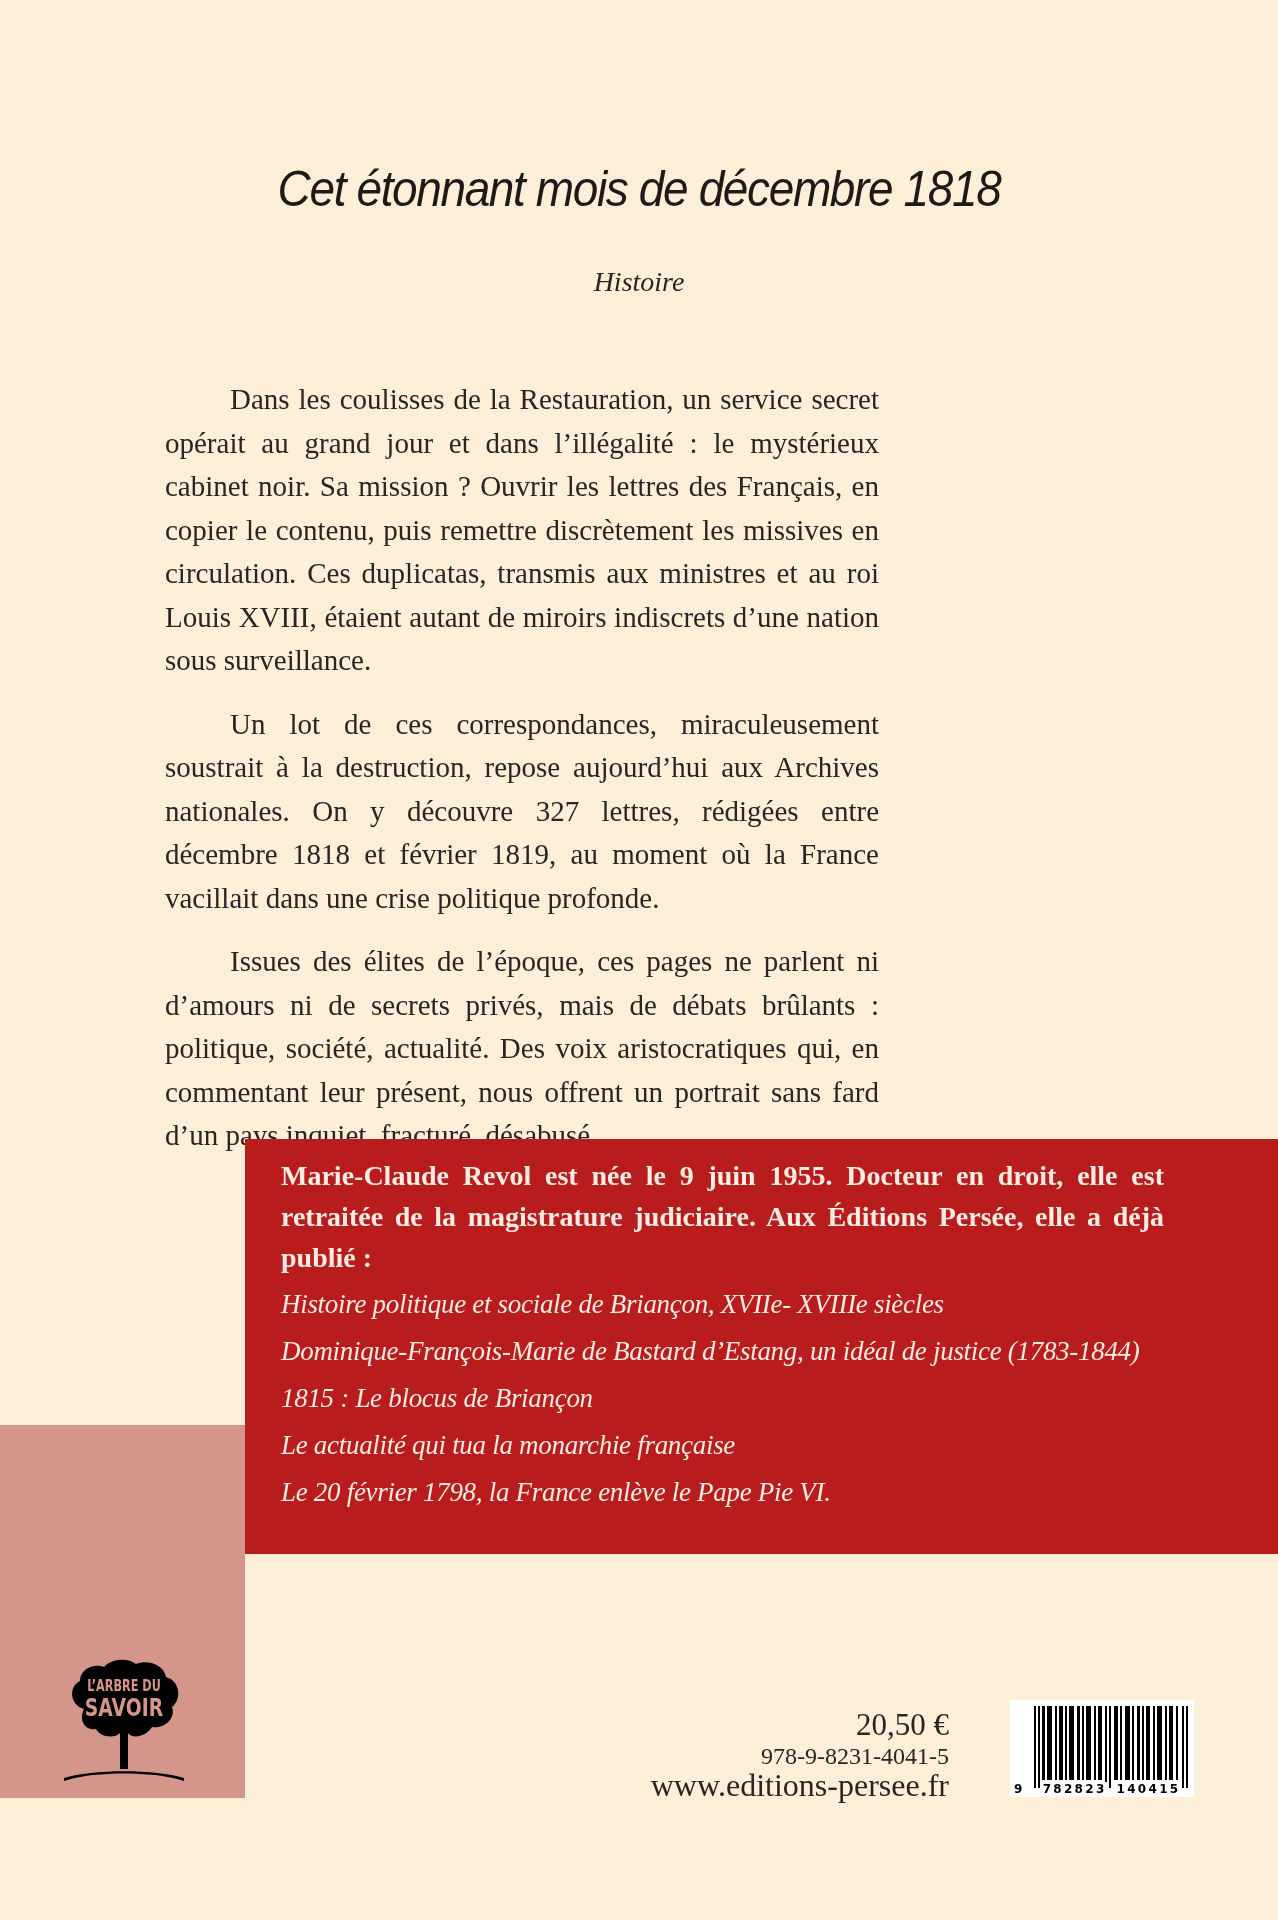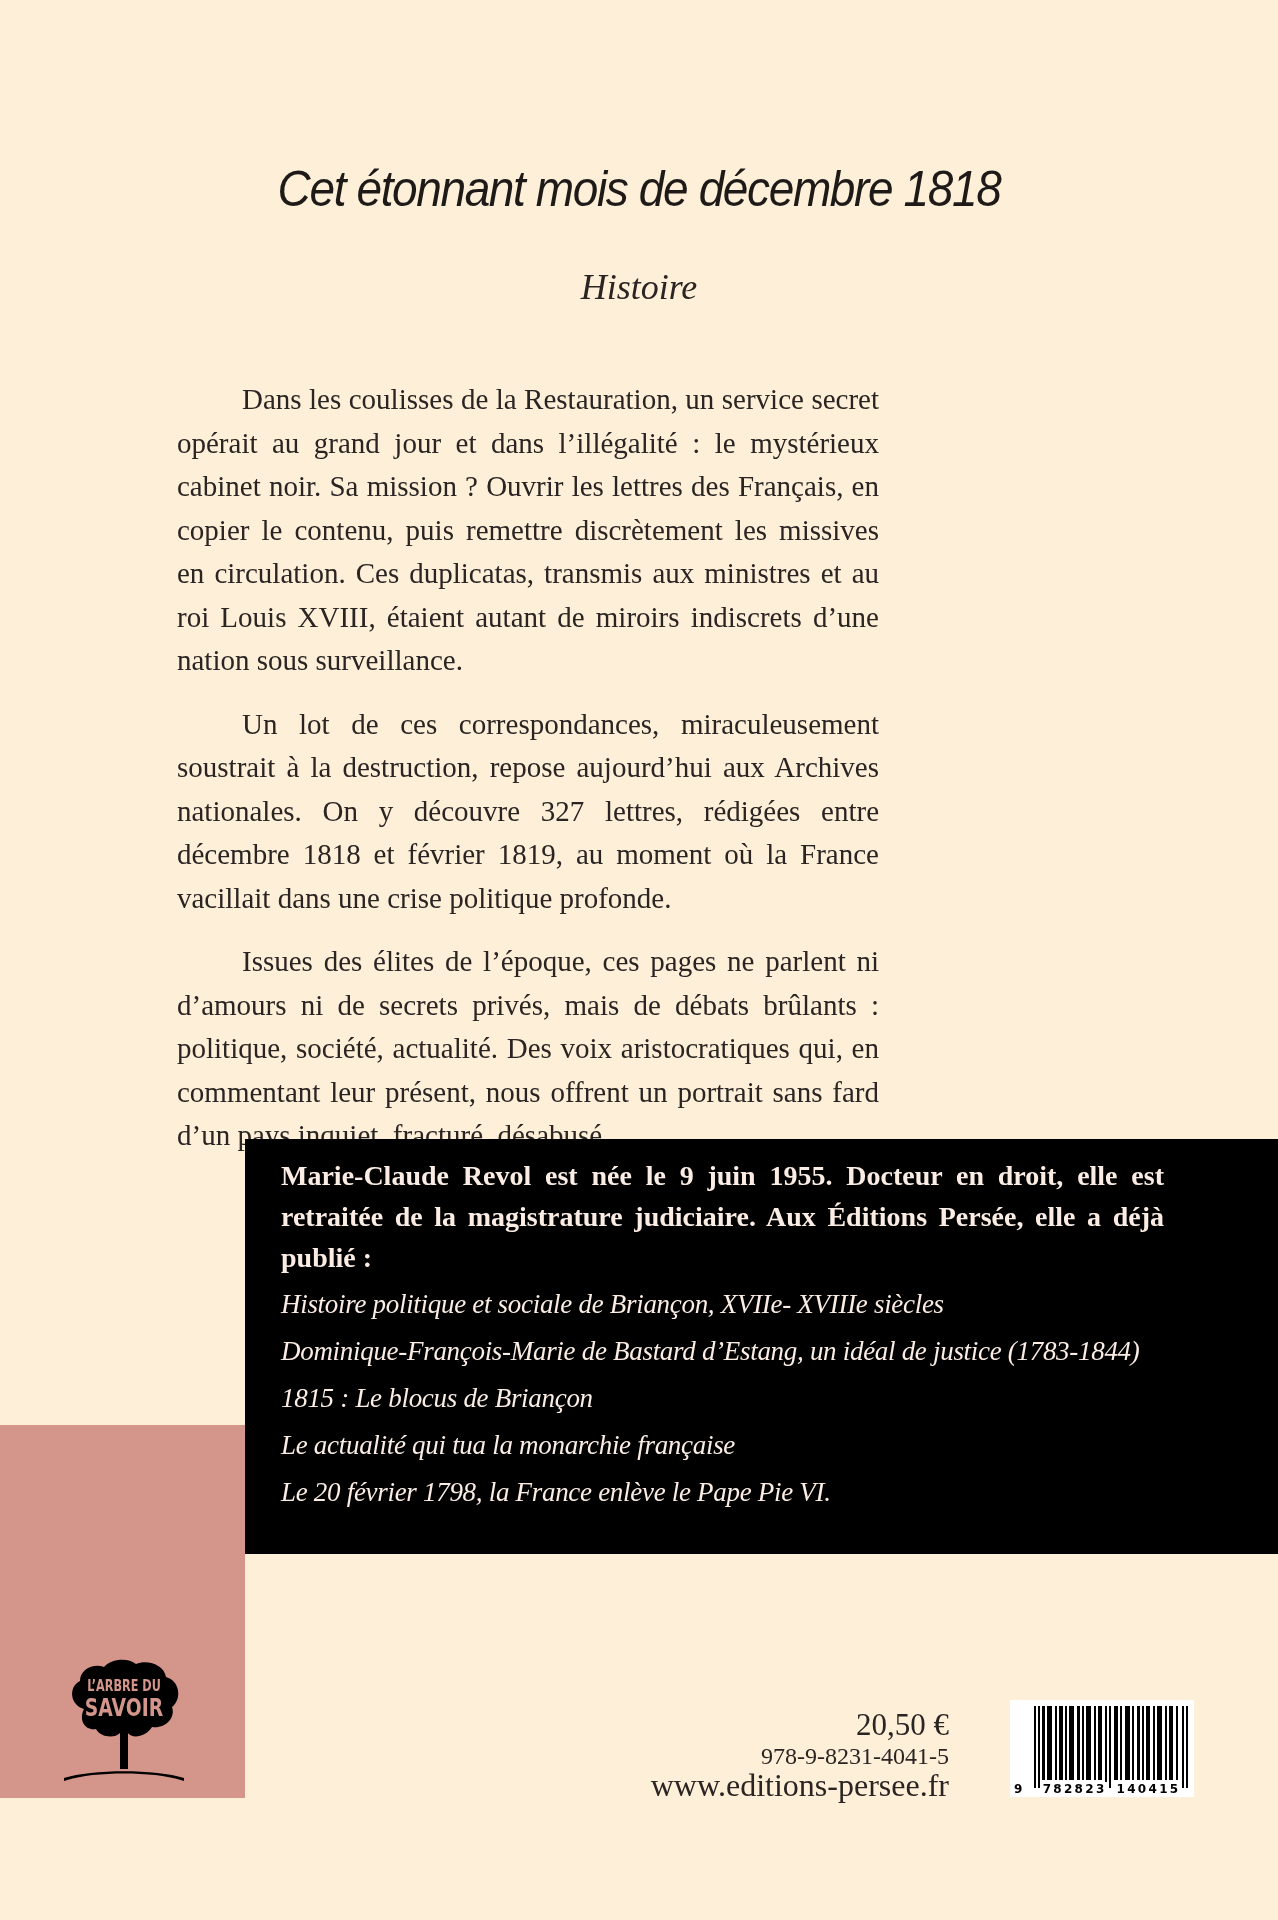--- a/index.html
+++ b/index.html
@@ -19,35 +19,35 @@
       font-weight: normal;
       font-size: 50px;
       letter-spacing: -1.5px;
       transform: scaleX(0.92);
       color: #1e1a18;
     }
     .genre {
       position: absolute; left: 0; width: 1278px; top: 266px;
       text-align: center;
       font-style: italic;
-      font-size: 36px;
+      font-size: 28px;
       color: #2a2422;
     }
     .body-text {
       position: absolute; left: 161px; width: 718px; top: 378px;
       font-size: 29px;
       line-height: 43.5px;
       text-align: justify;
       color: #2a2422;
     }
-    .body-text p { margin: 0 0 20px 16px; text-indent: 65px; }
+    .body-text p { margin: 0 0 20px 4px; text-indent: 65px; }
     .author-box {
       position: absolute; left: 245px; top: 1139px;
       width: 1033px; height: 415px;
-      background: #000000;
+      background: #b91c1c;
       color: #FBEDE4;
       box-sizing: border-box;
       padding: 16px 114px 0 36px;
     }
     .author-bio {
       font-weight: bold;
       font-size: 28px;
       line-height: 41px;
       text-align: justify;
     }

